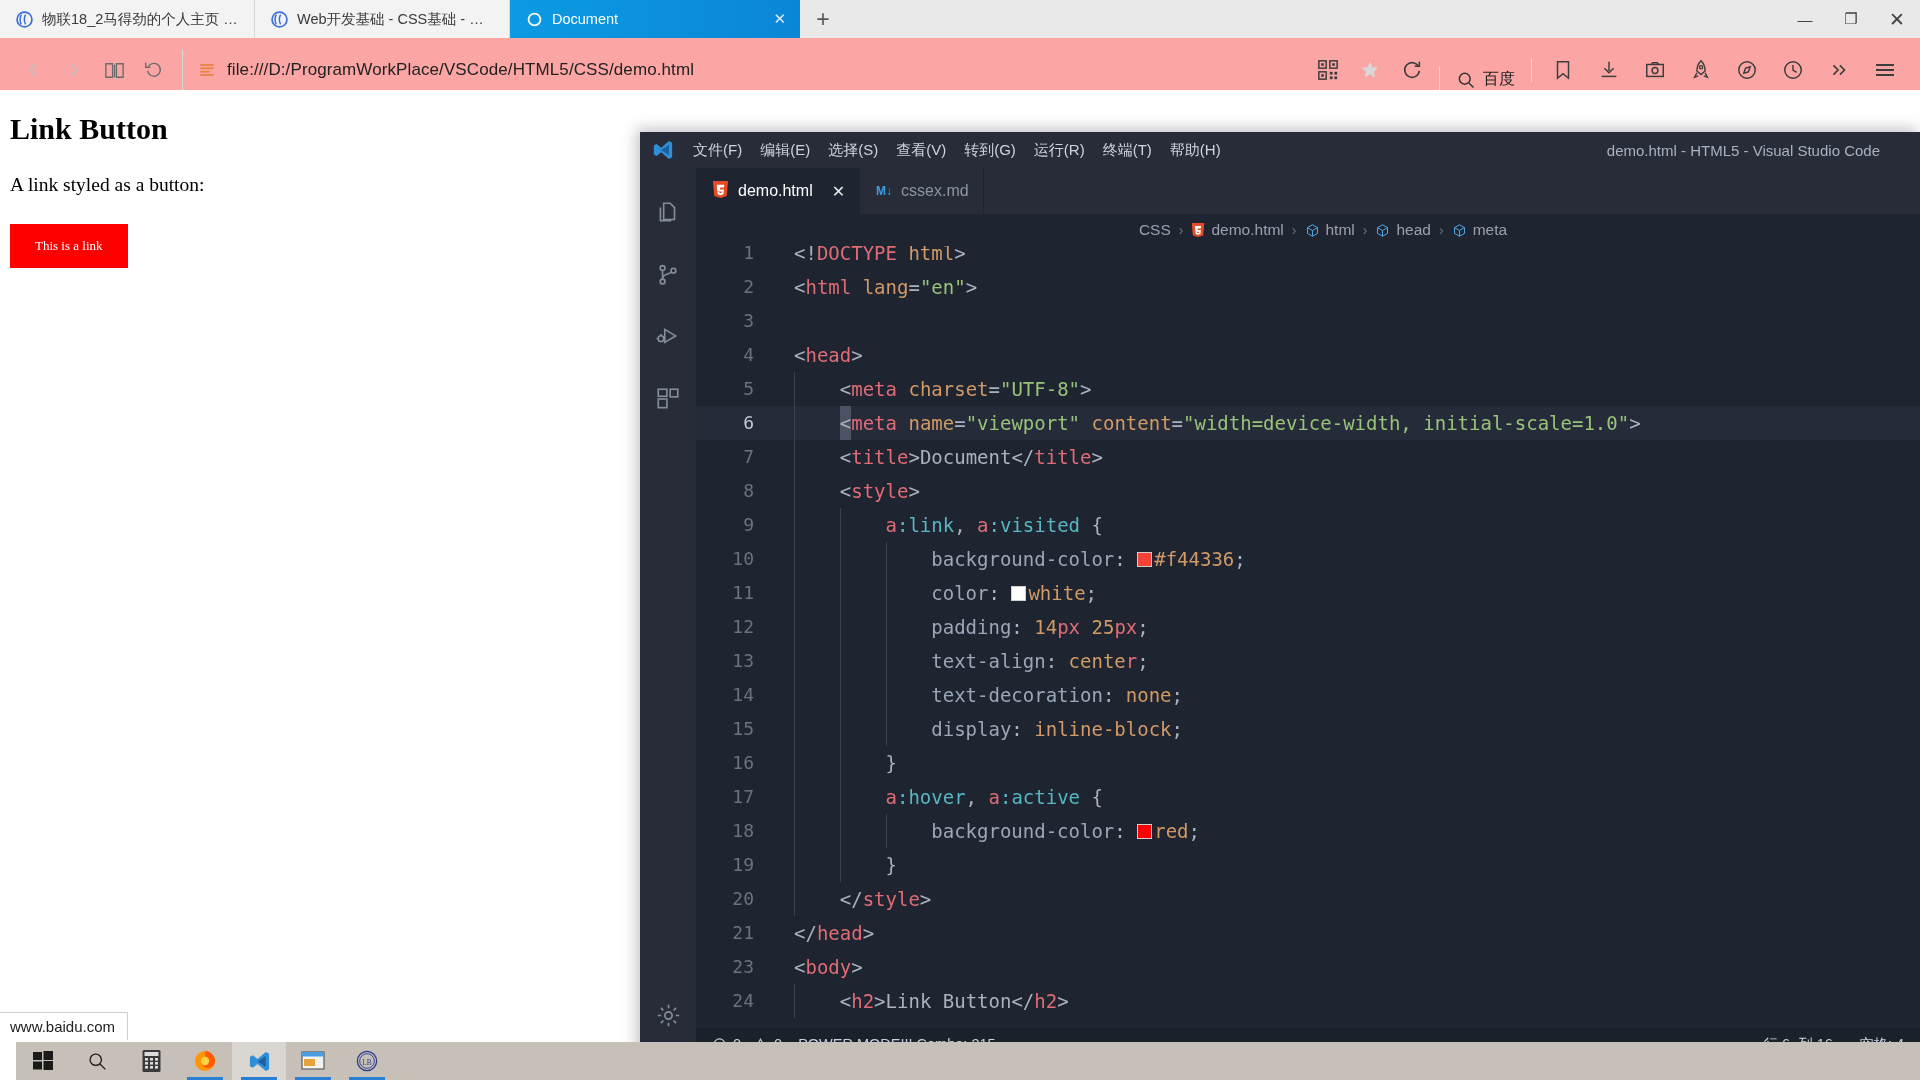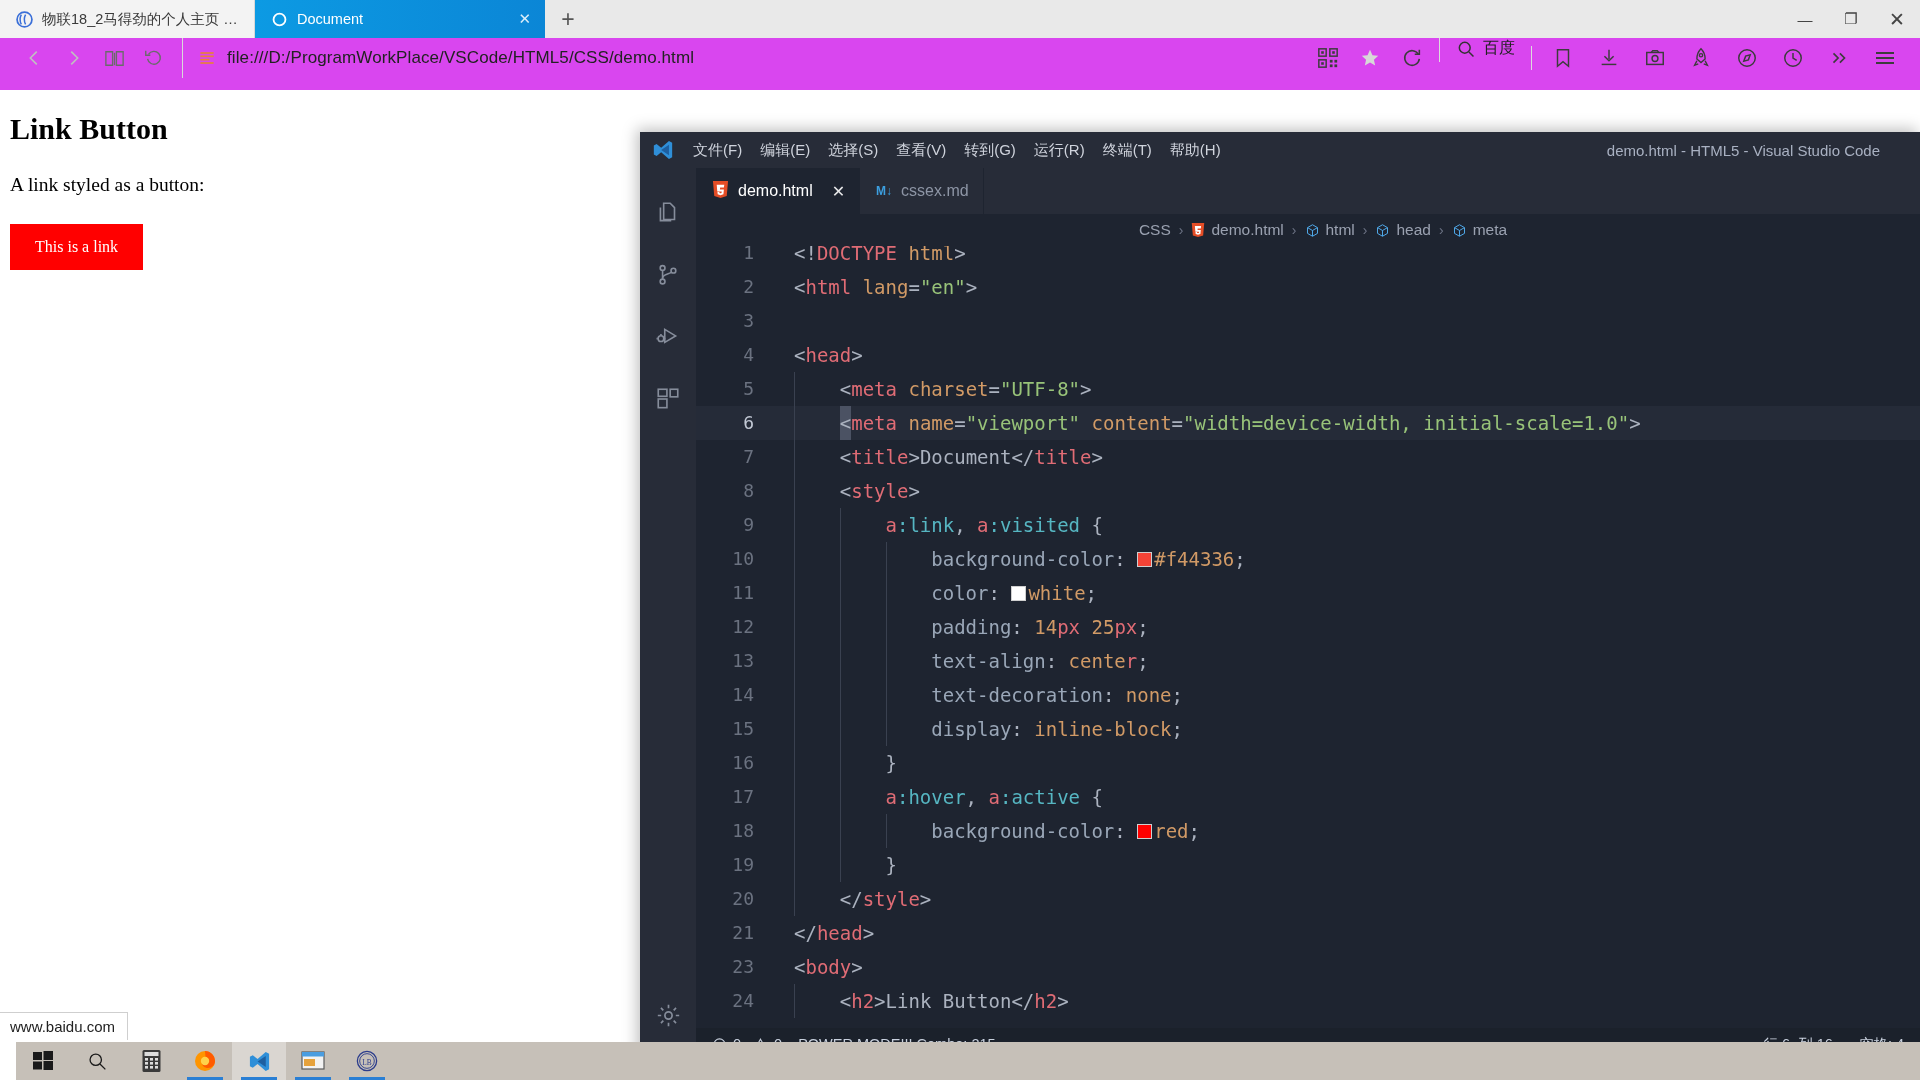--- a/index.html
+++ b/index.html
@@ -42,21 +42,21 @@
     margin-left: auto; display: flex; align-items: stretch; background: #e9e9e9;
   }
   .winctl > div {
     width: 46px; display: flex; align-items: center; justify-content: center;
     font-size: 15px; color: #444;
   }
   .winctl .wclose { font-size: 19px; }
 
   .browser-toolbar {
     position: absolute; left: 0; top: 38px; width: 1920px; height: 52px;
-    background: #d946ef; display: flex; align-items: flex-start; padding: 0 14px;
+    background: #fca5a5; display: flex; align-items: flex-end; padding: 0 14px;
   }
   .navbtn {
     width: 40px; height: 40px; display: flex; align-items: center; justify-content: center;
     color: #6b6b6b;
   }
   .navbtn.disabled { color: #c0c0c0; }
   .urlbar {
     flex: 1; height: 40px; display: flex; align-items: center; gap: 10px;
     padding-left: 14px; margin-left: 8px;
     border-left: 1px solid #d9d9d9;
@@ -79,21 +79,21 @@
   }
   .page h2 {
     font-size: 30px; font-weight: bold; color: #000; margin: 8px 0 0 0;
     font-family: "Liberation Serif", serif;
   }
   .page p { font-size: 19.5px; color: #000; margin: 28px 0 0 0; }
   .linkbtn {
     display: inline-block; margin-top: 28px;
     background: #ff0000; color: #ffffff;
     padding: 14px 25px; text-align: center; text-decoration: none;
-    font-size: 16px; font-family: "Liberation Serif", serif;
+    font-size: 13px; font-family: "Liberation Serif", serif;
   }
 
   .statusbubble {
     position: absolute; left: 0; bottom: 40px;
     background: #ffffff; border: 1px solid #cfcfcf; border-left: none; border-bottom: none;
     padding: 5px 12px 5px 10px; font-size: 15px; color: #222;
     font-family: "Liberation Sans", sans-serif;
   }
 
   
@@ -215,20 +215,28 @@
 
   <div class="btab" style="width:255px">
     <svg class="favicon" viewBox="0 0 16 16">
       <circle cx="8" cy="8" r="7" fill="none" stroke="#3a6fd8" stroke-width="1.6"></circle>
       <path d="M5 3.5 Q2.6 8 5 12.5" fill="none" stroke="#3a6fd8" stroke-width="1.4"></path>
       <path d="M9 3.5 Q6.6 8 9 12.5" fill="none" stroke="#3a6fd8" stroke-width="1.4"></path>
     </svg>
     <span class="tlabel">物联18_2马得劲的个人主页 - 蓝桥</span>
   </div>
 
+  <div class="btab" style="width:255px">
+    <svg class="favicon" viewBox="0 0 16 16">
+      <circle cx="8" cy="8" r="7" fill="none" stroke="#3a6fd8" stroke-width="1.6"></circle>
+      <path d="M5 3.5 Q2.6 8 5 12.5" fill="none" stroke="#3a6fd8" stroke-width="1.4"></path>
+      <path d="M9 3.5 Q6.6 8 9 12.5" fill="none" stroke="#3a6fd8" stroke-width="1.4"></path>
+    </svg>
+    <span class="tlabel">Web开发基础 - CSS基础 - 蓝桥</span>
+  </div>
 
   <div class="btab active" style="width:290px">
     <svg class="favicon" viewBox="0 0 16 16">
       <circle cx="8" cy="8" r="5.6" fill="none" stroke="#ffffff" stroke-width="1.7"></circle>
     </svg>
     <span class="tlabel">Document</span>
     <span class="tclose">✕</span>
   </div>
 
 

